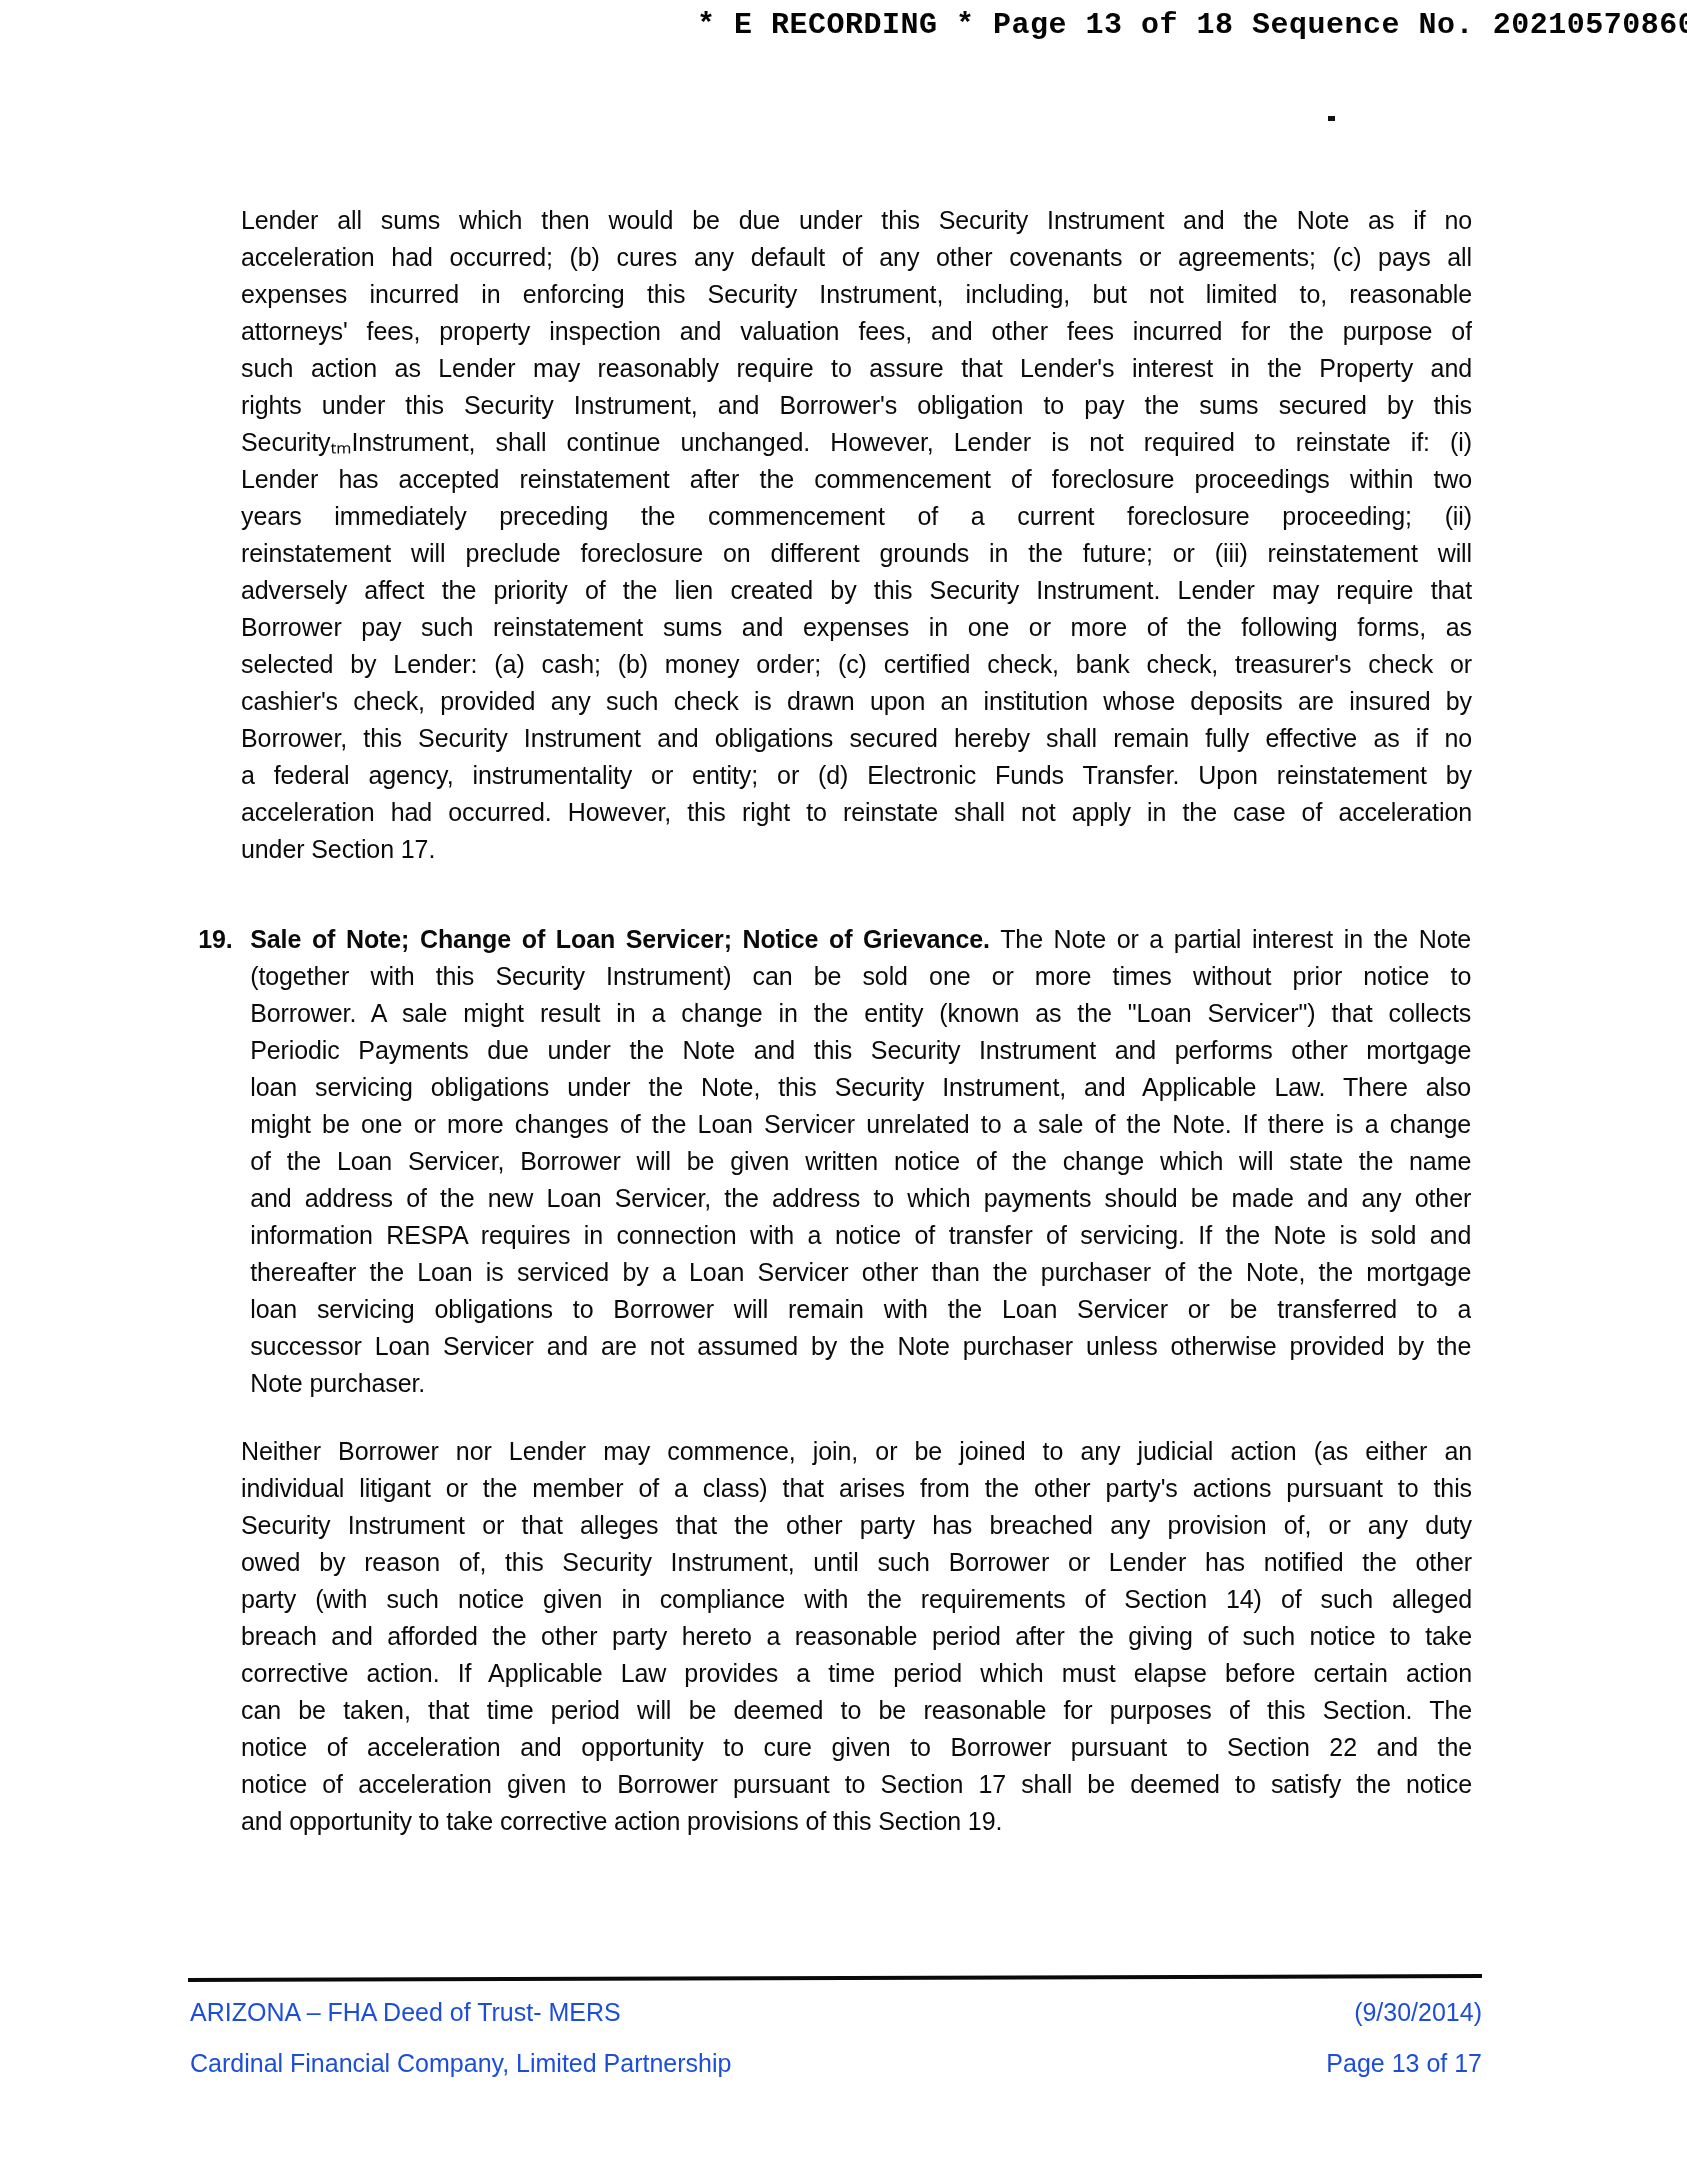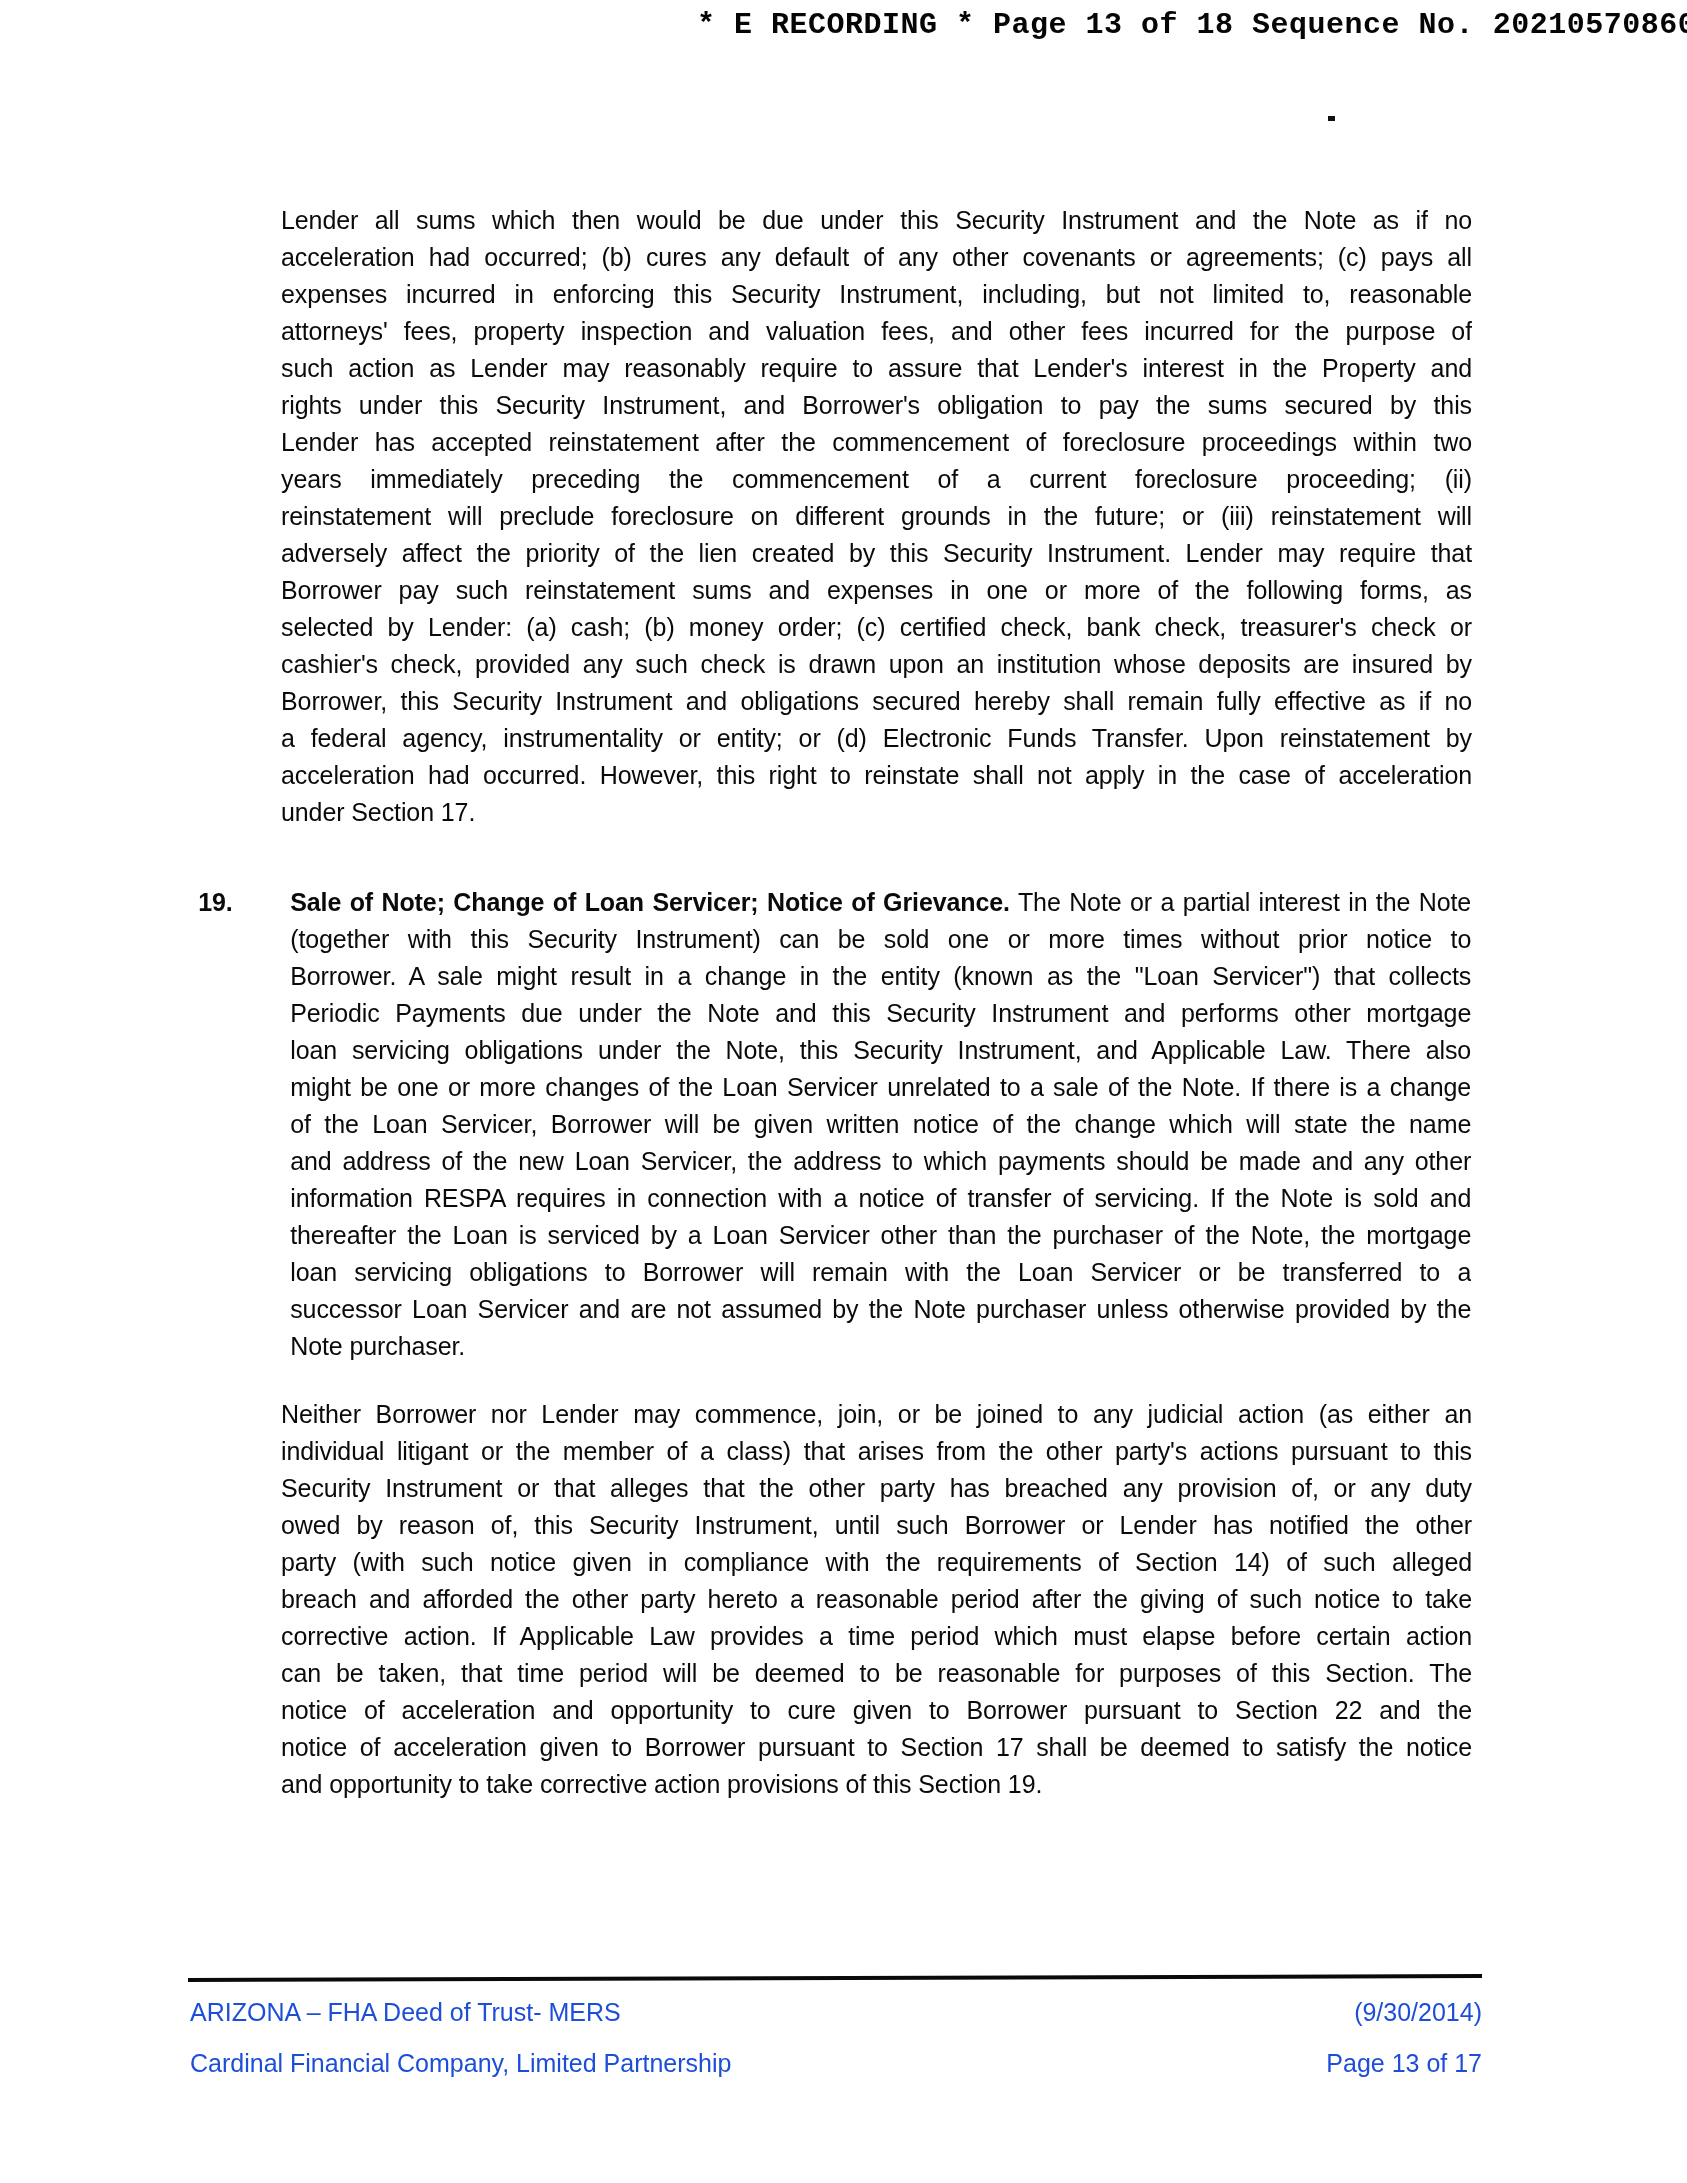--- a/index.html
+++ b/index.html
@@ -26,21 +26,20 @@
   
   .content{
     position:absolute;left:241px;top:202px;width:1231px;
     font-size:25px;line-height:37px;color:#0a0a0a;
     letter-spacing:-0.1px;
   }
   .tl{
     height:37px;overflow:hidden;
     text-align:justify;text-align-last:justify;
     white-space:normal;
-    margin-left:40px;
   }
   .tl.last{text-align-last:left;}
   .para{position:relative;}
   .sec{position:relative;margin-left:9.2px;margin-top:53px;width:1221px;}
   .sec-num{
     position:absolute;left:-52px;top:0;
     font-weight:700;line-height:37px;
   }
   .sec-head{font-weight:700;}
   .p3{margin-top:31px;}
@@ -67,20 +66,21 @@
 
   <div class="content">
 
     <div class="para">
         <div class="tl">Lender all sums which then would be due under this Security Instrument and the Note as if no</div>
         <div class="tl">acceleration had occurred; (b) cures any default of any other covenants or agreements; (c) pays all</div>
         <div class="tl">expenses incurred in enforcing this Security Instrument, including, but not limited to, reasonable</div>
         <div class="tl">attorneys' fees, property inspection and valuation fees, and other fees incurred for the purpose of</div>
         <div class="tl">such action as Lender may reasonably require to assure that Lender's interest in the Property and</div>
         <div class="tl">rights under this Security Instrument, and Borrower's obligation to pay the sums secured by this</div>
+        <div class="tl">Securityₜₘ​Instrument, shall continue unchanged. However, Lender is not required to reinstate if: (i)</div>
         <div class="tl">Lender has accepted reinstatement after the commencement of foreclosure proceedings within two</div>
         <div class="tl">years immediately preceding the commencement of a current foreclosure proceeding; (ii)</div>
         <div class="tl">reinstatement will preclude foreclosure on different grounds in the future; or (iii) reinstatement will</div>
         <div class="tl">adversely affect the priority of the lien created by this Security Instrument. Lender may require that</div>
         <div class="tl">Borrower pay such reinstatement sums and expenses in one or more of the following forms, as</div>
         <div class="tl">selected by Lender: (a) cash; (b) money order; (c) certified check, bank check, treasurer's check or</div>
         <div class="tl">cashier's check, provided any such check is drawn upon an institution whose deposits are insured by</div>
         <div class="tl">Borrower, this Security Instrument and obligations secured hereby shall remain fully effective as if no</div>
         <div class="tl">a federal agency, instrumentality or entity; or (d) Electronic Funds Transfer. Upon reinstatement by</div>
         <div class="tl">acceleration had occurred. However, this right to reinstate shall not apply in the case of acceleration</div>

